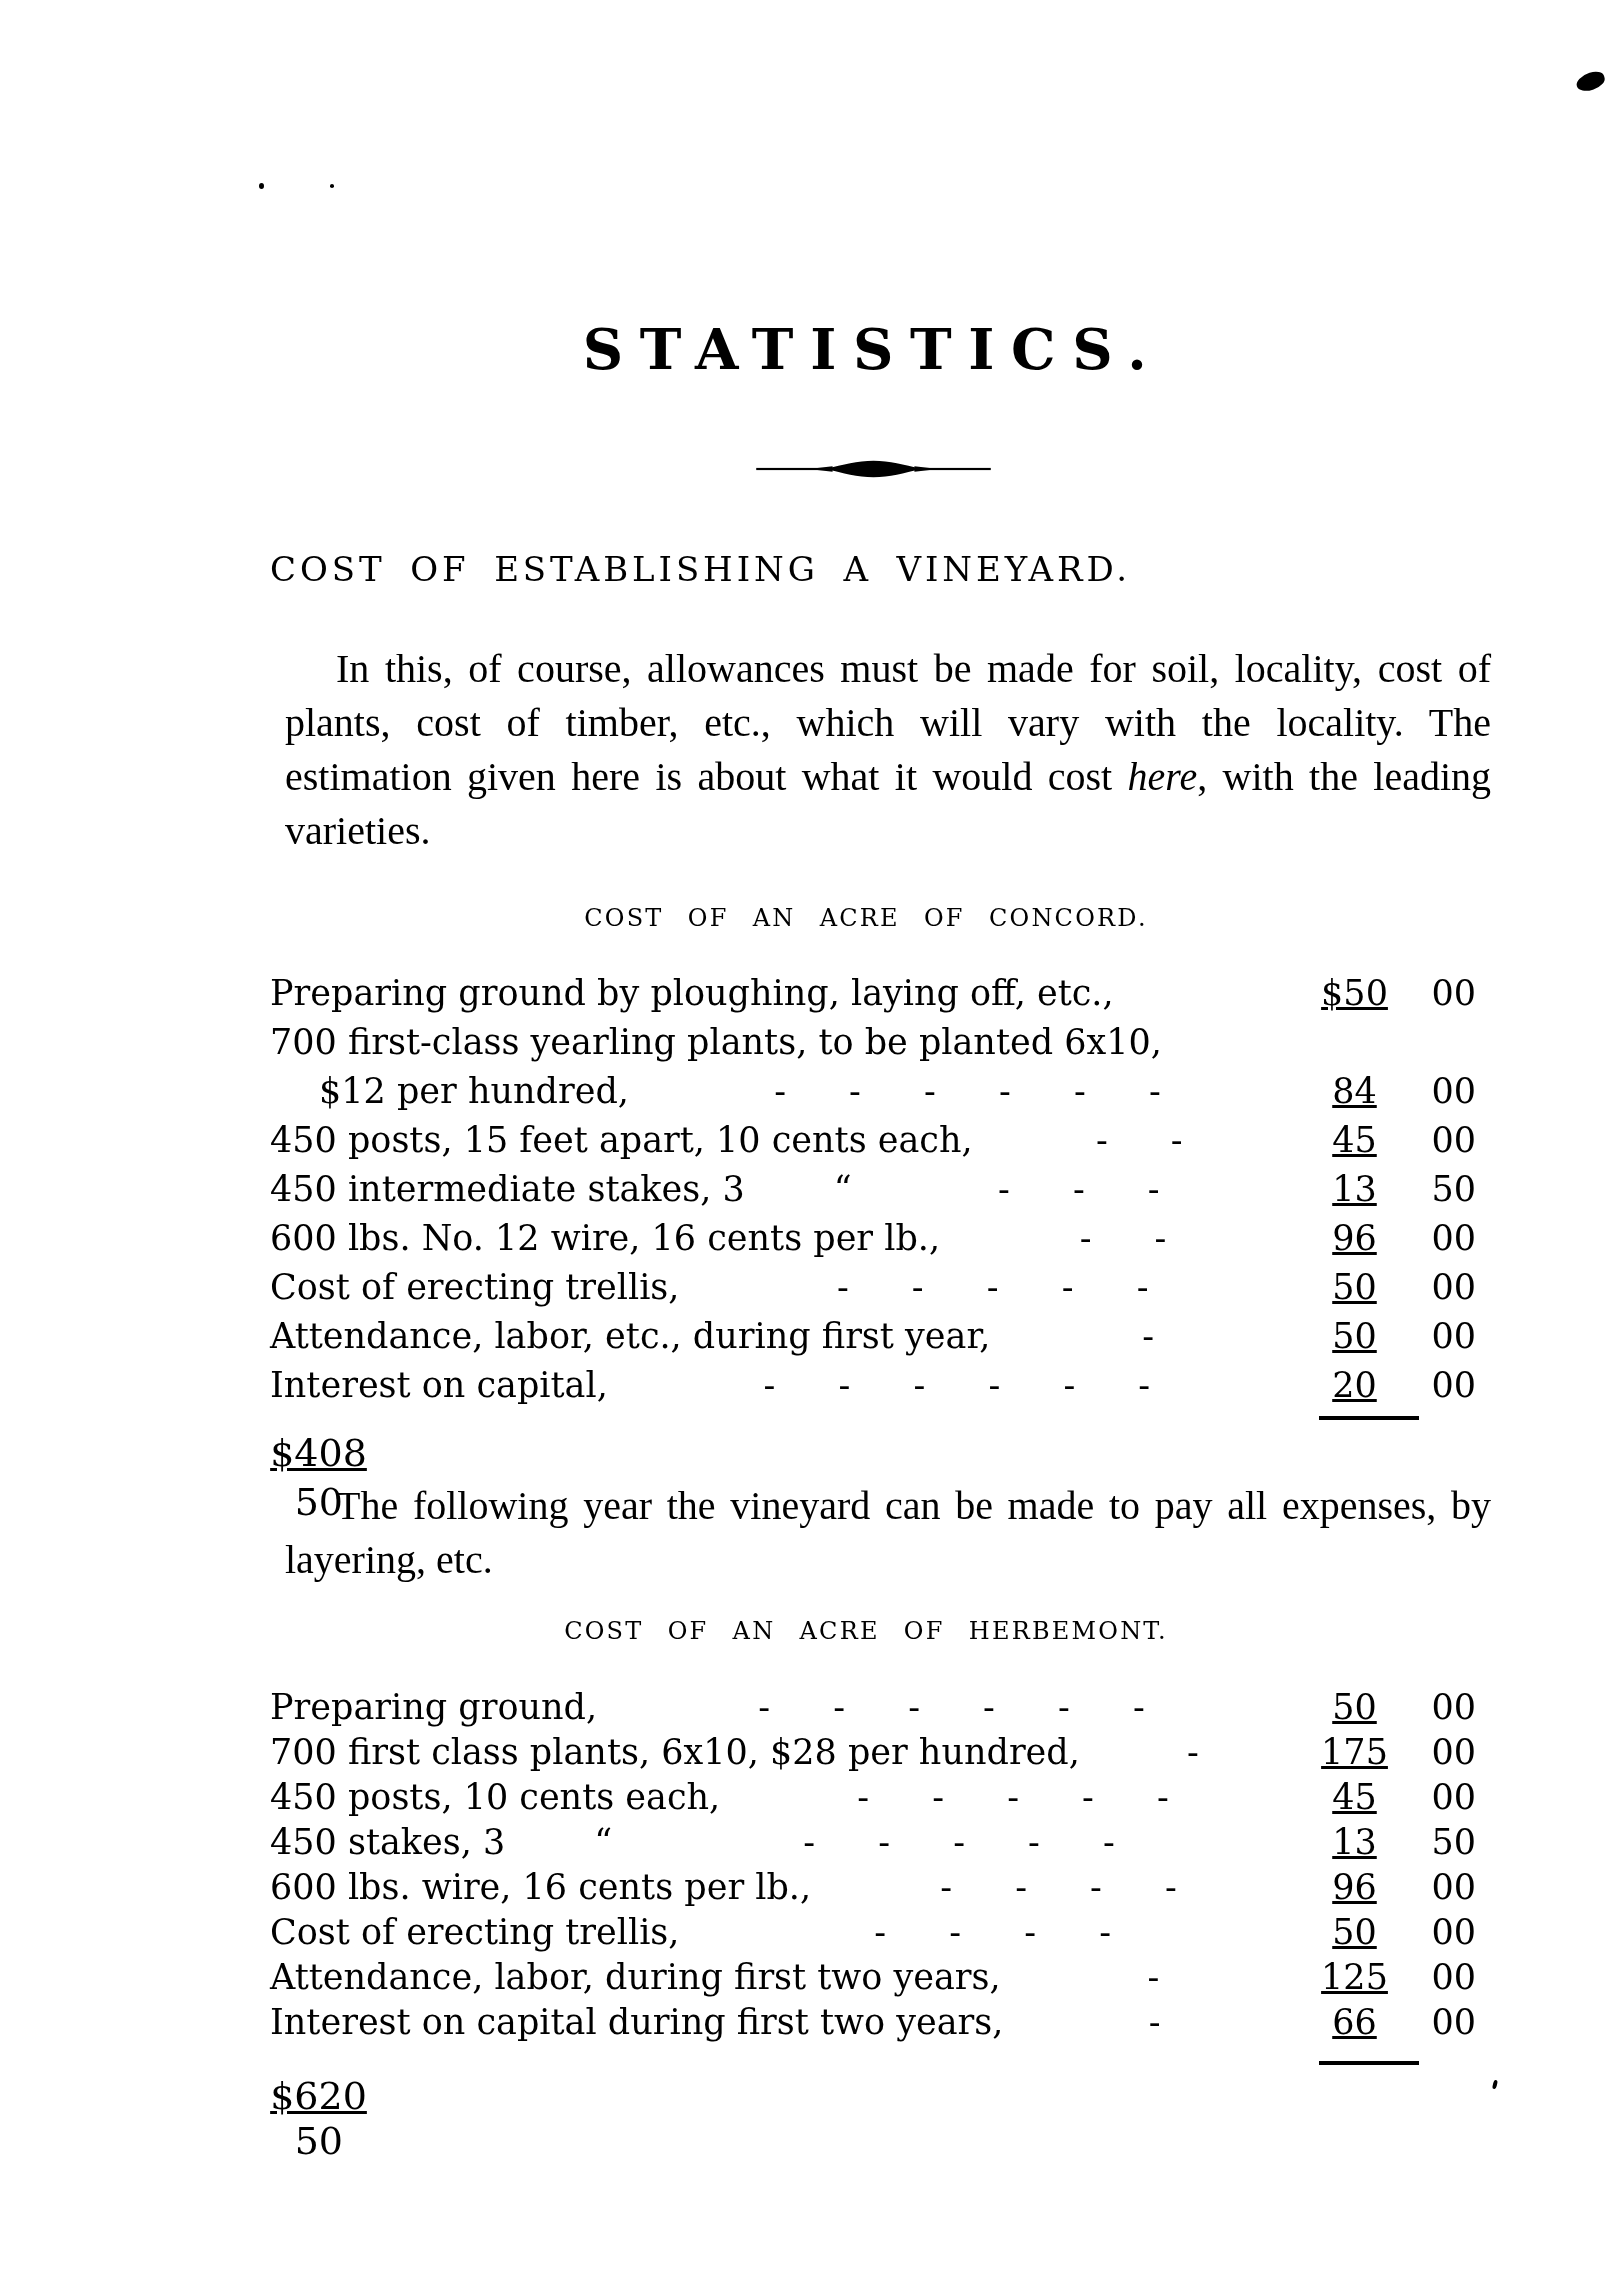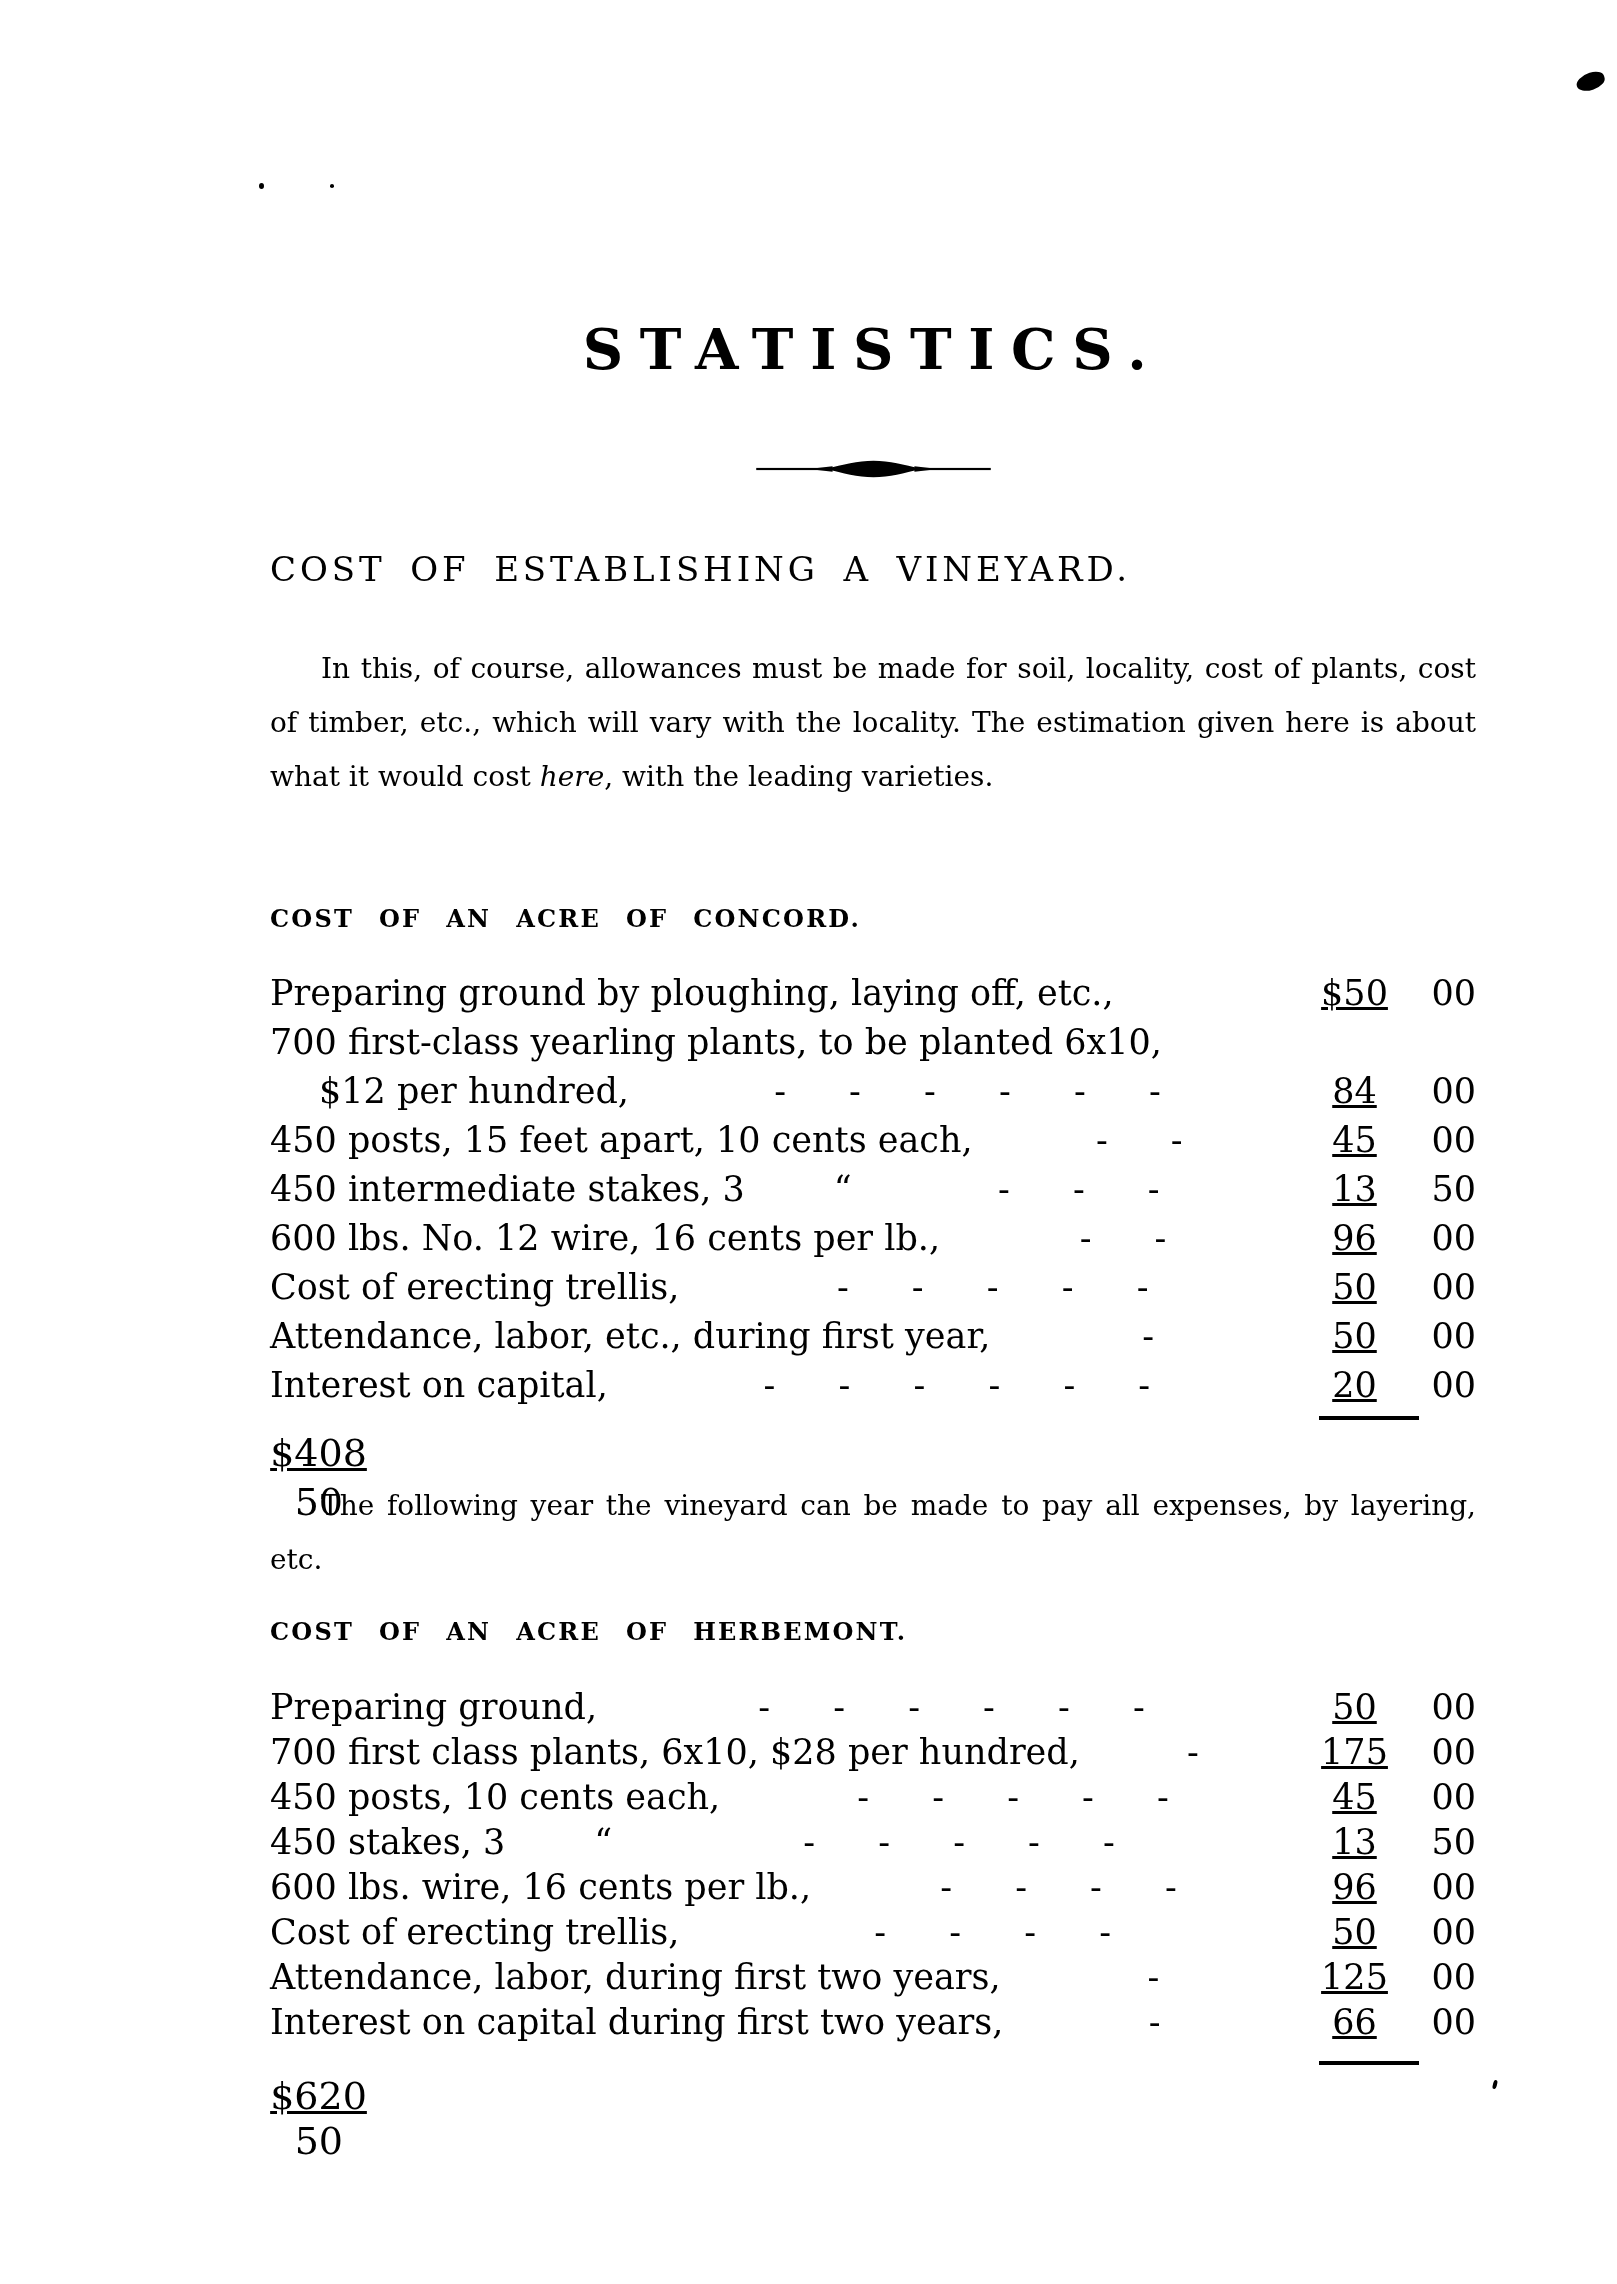--- a/index.html
+++ b/index.html
@@ -36,33 +36,33 @@
   }
   .divider { position: absolute; left: 243px; top: 457px; width: 1206px; text-align: center; }
   .divider svg { display: inline-block; }
   .subtitle {
     position: absolute; left: 243px; top: 549px; width: 1206px;
     margin: 0; text-align: left;
     font-size: 34px; font-weight: 400;
     letter-spacing: 3.9px; word-spacing: 10px;
   }
   .table-heading {
-    position: absolute; left: 243px; width: 1206px;
-    margin: 0; text-align: left;
-    font-size: 24px; font-weight: bold;
+    position: absolute; left: 236px; width: 1206px;
+    margin: 0; text-align: center;
+    font-size: 24px; font-weight: normal;
     letter-spacing: 2.2px; word-spacing: 14.4px;
   }
   .th1 { top: 904px; }
   .th2 { top: 1617px; }
   
   .para {
-    position: absolute; left: 243px; width: 1206px;
+    position: absolute; left: 258px; width: 1206px;
     margin: 0;
-    font-size: 28px; line-height: 54px;
-    text-align: justify; text-indent: 51px;
+    font-size: 40px; line-height: 54px;
+    text-align: justify; text-indent: 51px; font-family: Liberation Serif, serif;
   }
   .p1 { top: 642px; }
   .p2 { top: 1479px; }
   
   .cost-table { position: absolute; left: 243px; width: 1206px; font-size: 35px; }
   .t1 { top: 969px; }
   .t2 { top: 1685px; }
   .row { display: flex; align-items: baseline; }
   .t1 .row { height: 49px; line-height: 49px; }
   .t2 .row { height: 45px; line-height: 45px; }

